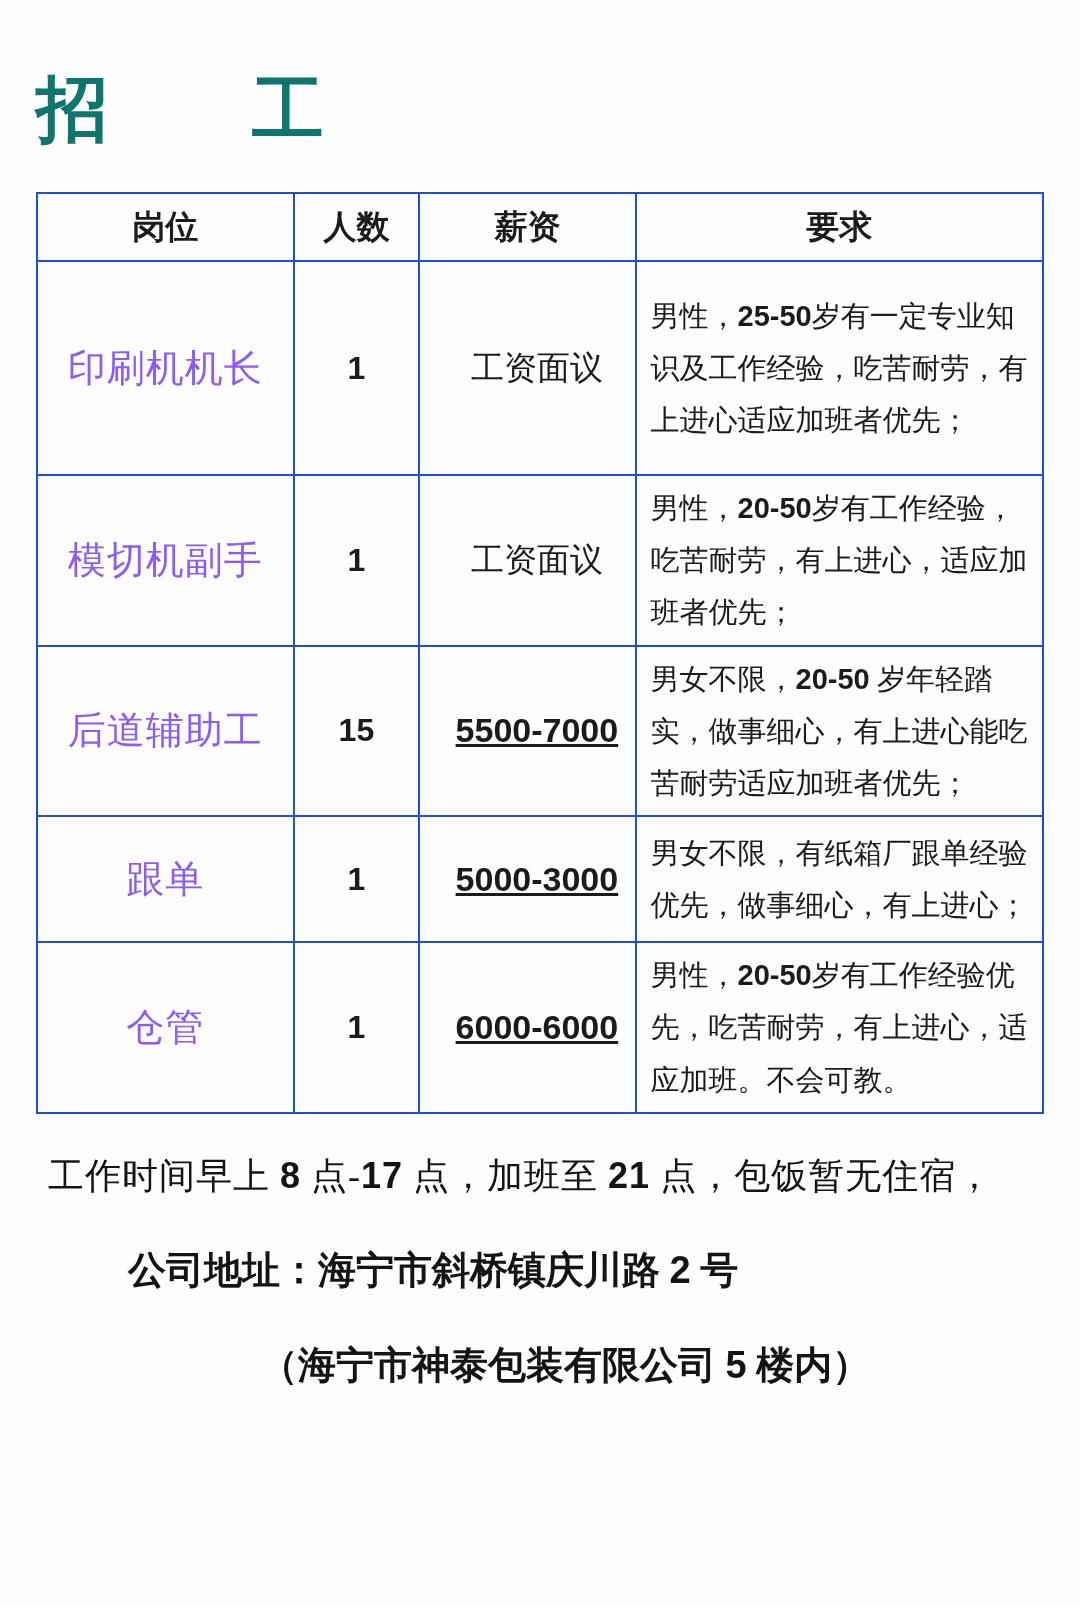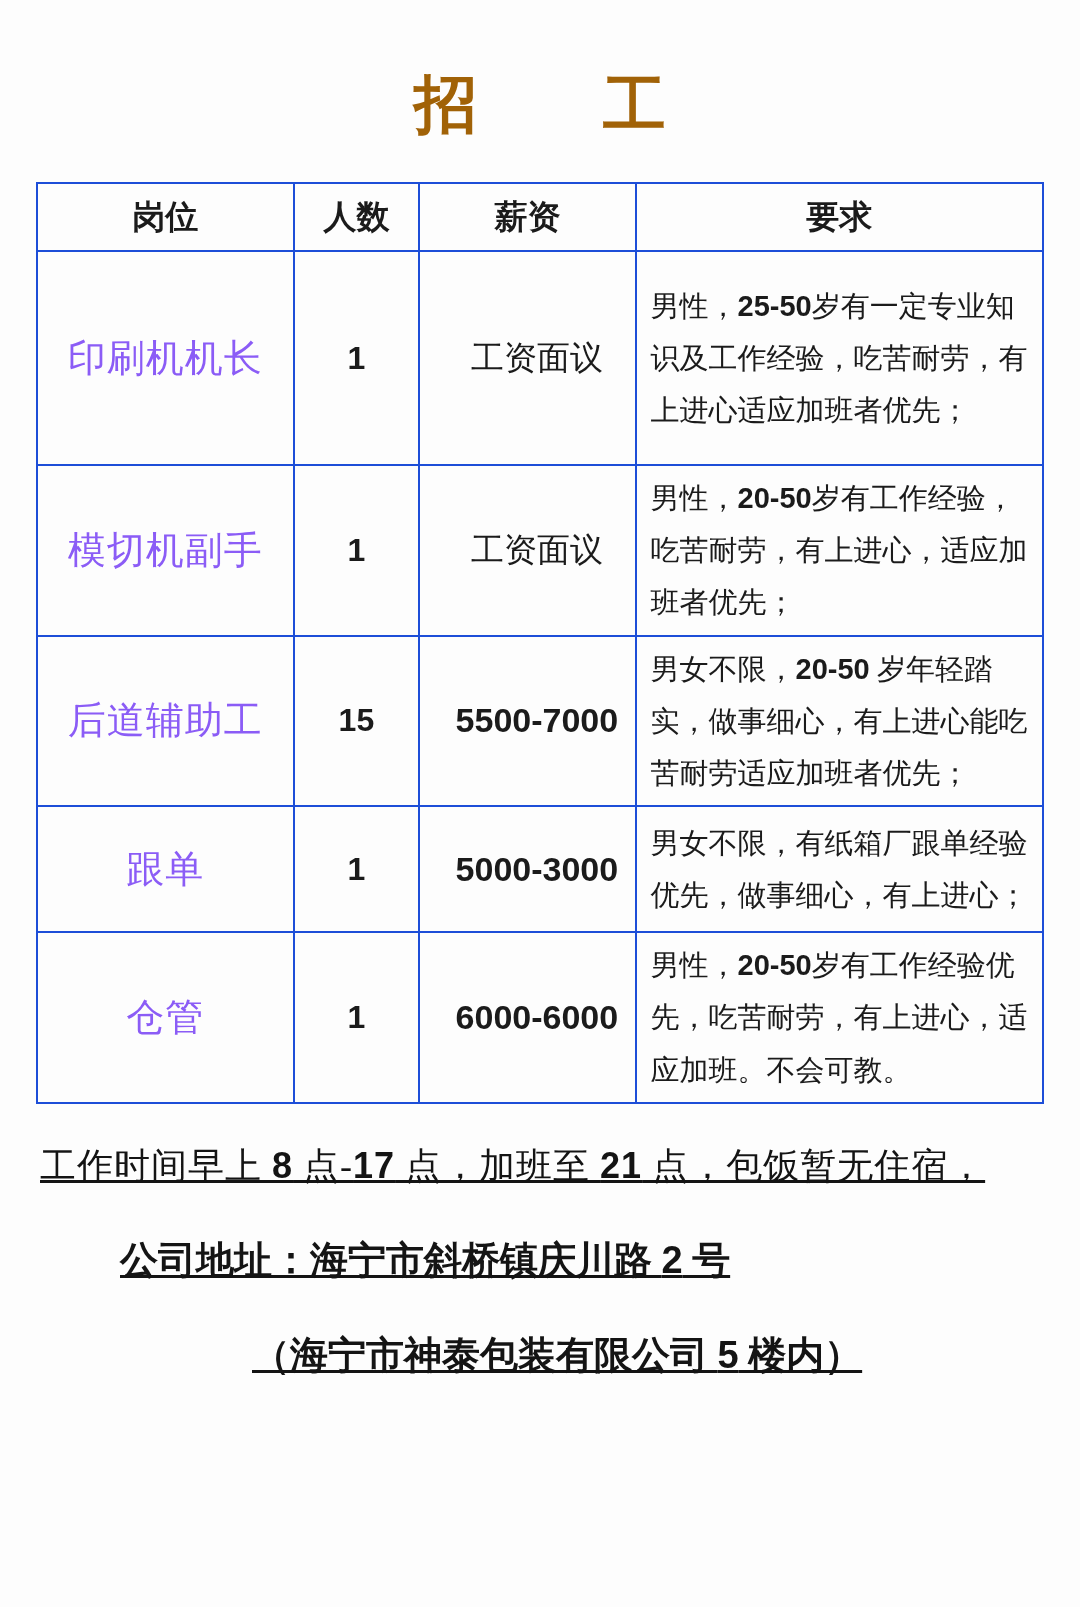--- a/index.html
+++ b/index.html
@@ -7,25 +7,25 @@
   body {
     width: 1080px;
     height: 1607px;
     background: #fdfdfd;
     color: #1b1b1b;
     font-family: "Liberation Serif", "DejaVu Serif", serif;
   }
   .poster { padding: 20px 36px 0 36px; }
 
   .title {
-    text-align: center;
-    font-size: 63px;
+    text-align: left;
+    font-size: 72px;
     font-weight: 600;
     margin: 42px 0 34px 0;
-    color: #a16207;
+    color: #0f766e;
   }
 
   .intro {
     font-size: 38px;
     line-height: 1.95;
     text-indent: 2em;
     text-align: justify;
     letter-spacing: 1px;
     margin: 0 0 24px 0;
   }
@@ -77,23 +77,23 @@
   td.req {
     font-size: 29px;
     line-height: 1.8;
     padding: 6px 10px 6px 14px;
     text-align: left;
   }
   td.sal b, td.req b, p.ft b {
     font-family: "Liberation Sans", "DejaVu Sans", sans-serif;
     font-weight: 700;
   }
-  td.sal b { font-size: 34px; }
+  td.sal b { font-size: 34px; text-decoration: underline; }
 
-  p.ft { margin: 4px; color: #141414; text-decoration: underline; }
+  p.ft { margin: 12px; color: #141414; }
   p.work {
     font-size: 36px;
     margin-top: 38px;
     letter-spacing: 1px;
   }
   p.addr {
     font-size: 38px;
     font-weight: 700;
     margin-top: 44px;
     padding-left: 80px;

